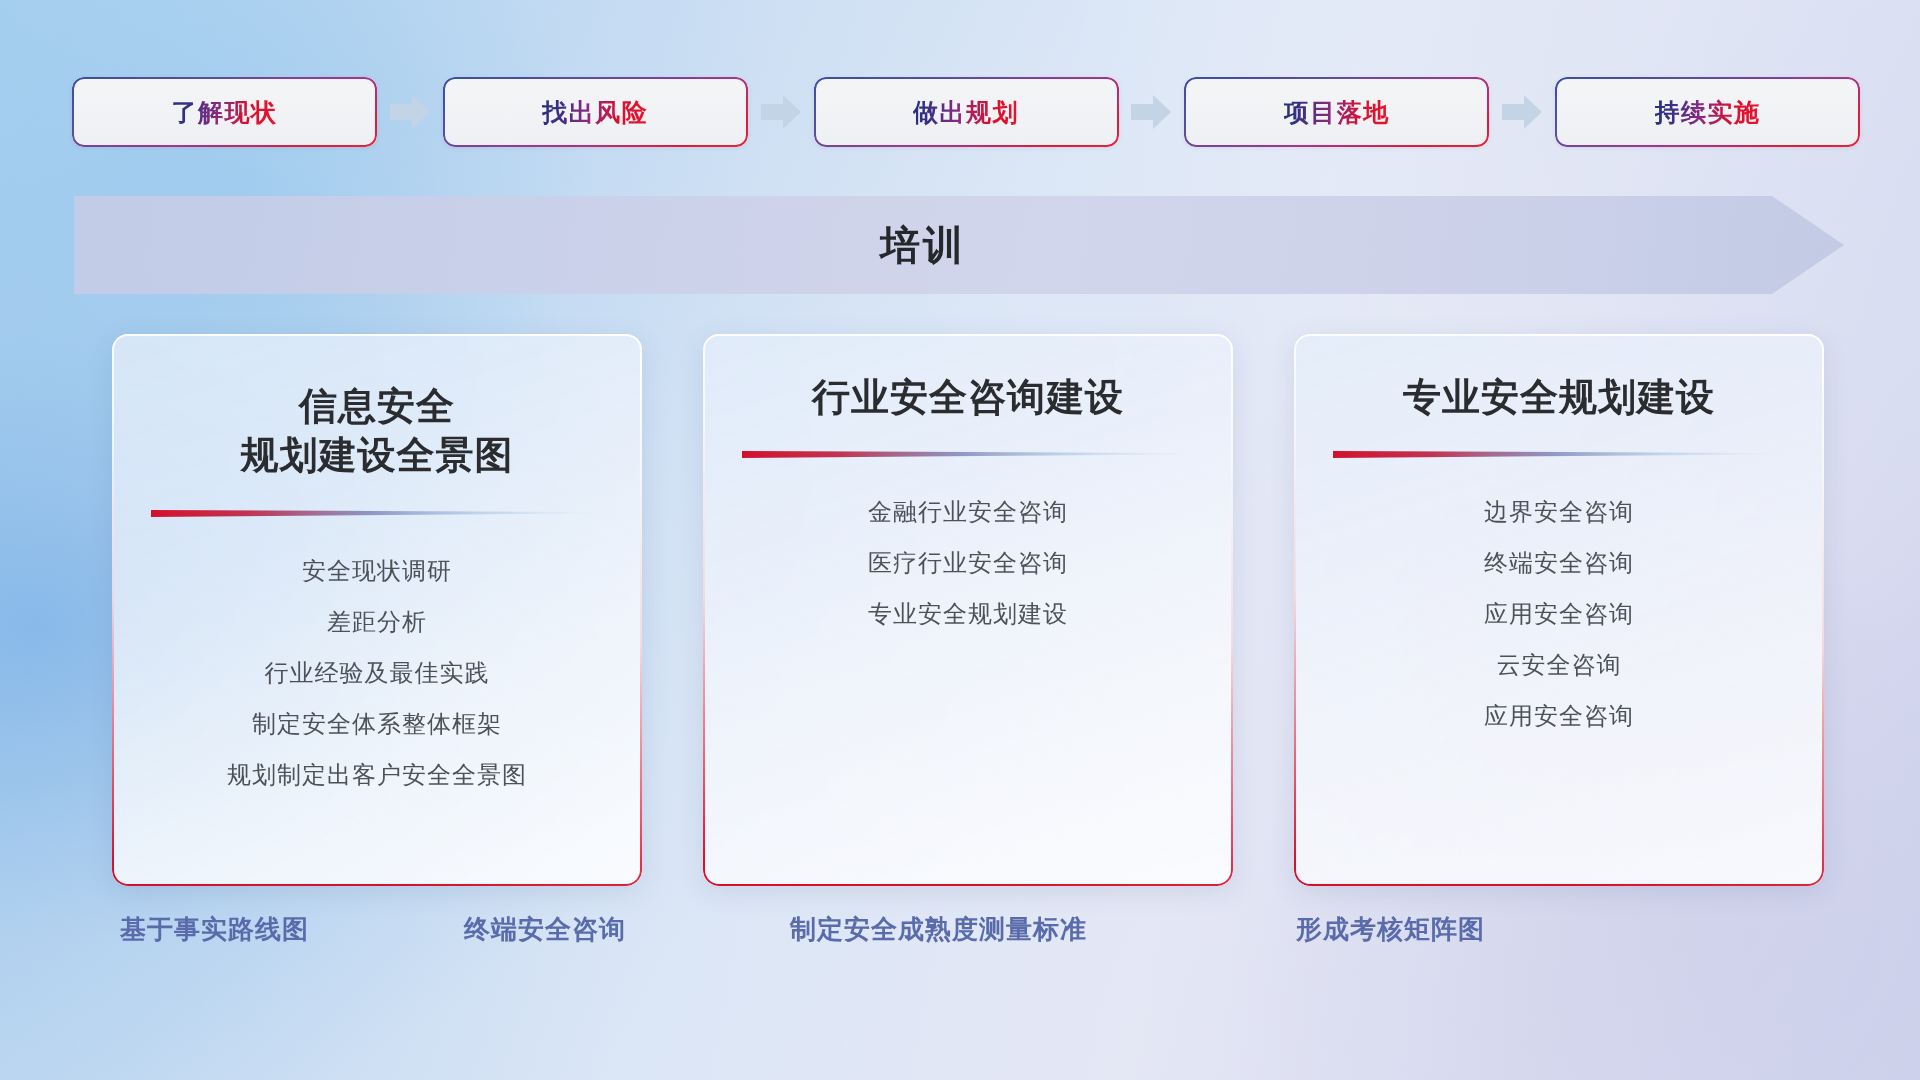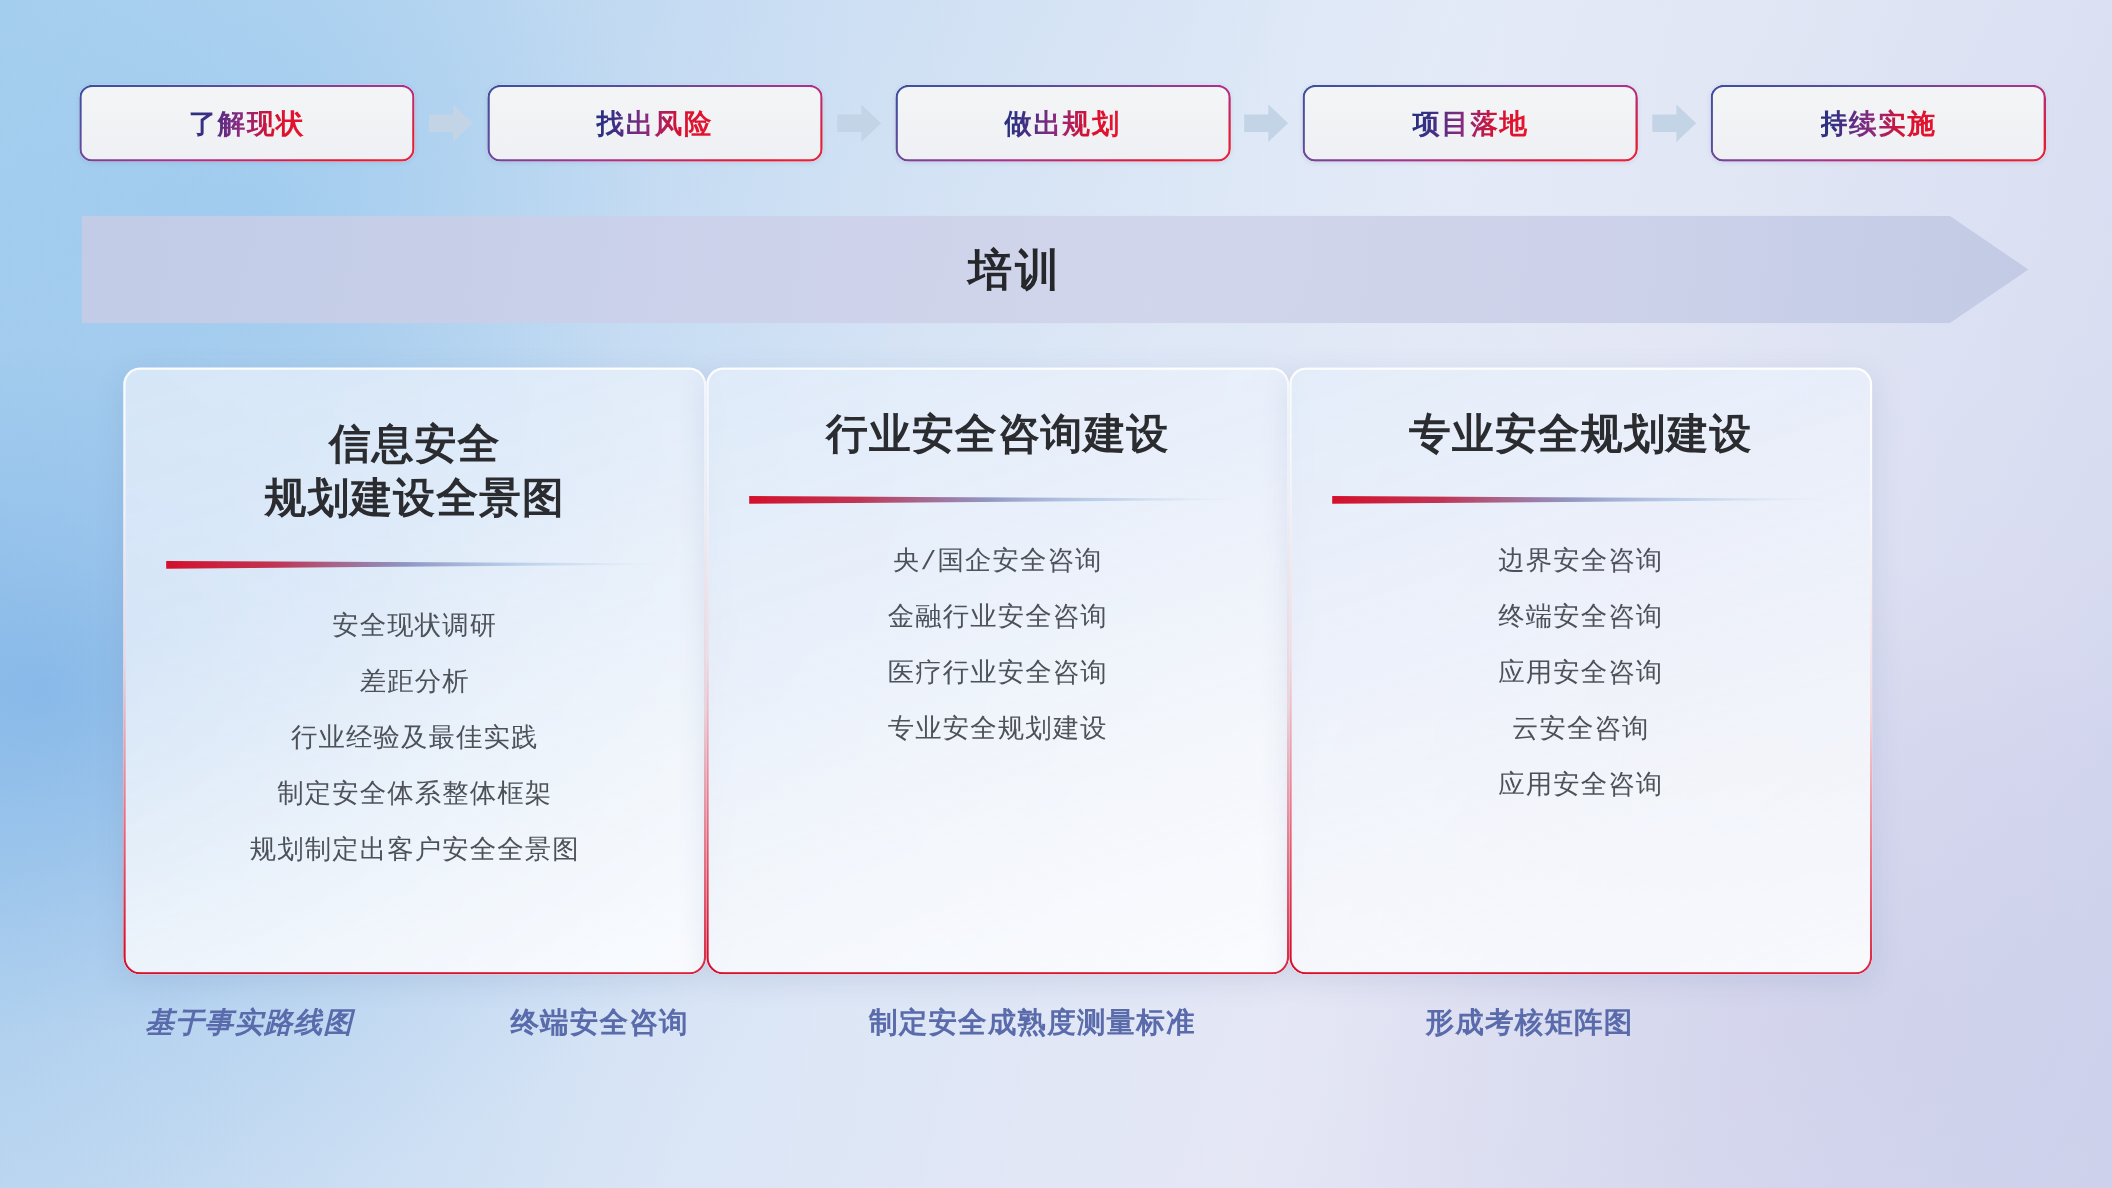--- a/index.html
+++ b/index.html
@@ -118,23 +118,22 @@
   }
 
   
   .cards {
     position: absolute;
     top: 334px;
     left: 112px;
     width: 1712px;
     height: 552px;
     display: flex;
-    justify-content: flex-start;
+    justify-content: space-between;
     z-index: 5;
-    font-family: Liberation Mono, monospace;
   }
   .card {
     position: relative;
     width: 530px;
     height: 552px;
     border-radius: 16px;
     background: linear-gradient(162deg, rgba(228,238,250,0.78) 0%, rgba(238,243,252,0.74) 34%, rgba(248,250,253,0.80) 66%, rgba(252,253,255,0.90) 100%);
     box-shadow: 0 6px 26px rgba(70,95,145,0.13), inset 0 1px 0 rgba(255,255,255,0.7);
     overflow: visible;
     backdrop-filter: blur(2px);
@@ -317,21 +316,20 @@
                 <stop offset="22%" stop-color="#bf2a4a" stop-opacity="0.95"></stop>
                 <stop offset="48%" stop-color="#7a7fb4" stop-opacity="0.8"></stop>
                 <stop offset="72%" stop-color="#9cbbdd" stop-opacity="0.55"></stop>
                 <stop offset="100%" stop-color="#c9dbee" stop-opacity="0"></stop>
               </linearGradient>
             </defs>
             <path d="M0 3 L452 5.2 L452 6.4 L0 10 Z" fill="url(#dg2)"></path>
           </svg>
         </div>
         <div class="card-list">
-          <div class="card-list-item">央/国企安全咨询</div>
           <div class="card-list-item">金融行业安全咨询</div>
           <div class="card-list-item">医疗行业安全咨询</div>
           <div class="card-list-item">专业安全规划建设</div>
         </div>
       </div>
     </div>
 
     <div class="card">
       <div class="card-inner">
         <div class="card-title single">专业安全规划建设</div>
@@ -355,19 +353,19 @@
           <div class="card-list-item">应用安全咨询</div>
           <div class="card-list-item">云安全咨询</div>
           <div class="card-list-item">应用安全咨询</div>
         </div>
       </div>
     </div>
 
   </div>
 
   <div class="captions">
-    <div class="caption" id="cap0" style="left: 132px; color: rgb(90, 107, 171); font-style: italic;">基于事实路线图</div>
+    <div class="caption" id="cap0" style="left: 120px; color: rgb(90, 107, 171);">基于事实路线图</div>
     <div class="caption" id="cap1" style="left: 464px; color: rgb(90, 107, 171);">终端安全咨询</div>
     <div class="caption" id="cap2" style="left: 790px; color: rgb(90, 107, 171);">制定安全成熟度测量标准</div>
     <div class="caption" id="cap3" style="left: 1296px; color: rgb(90, 107, 171);">形成考核矩阵图</div>
   </div>
 
 </div>
 
 </body></html>

